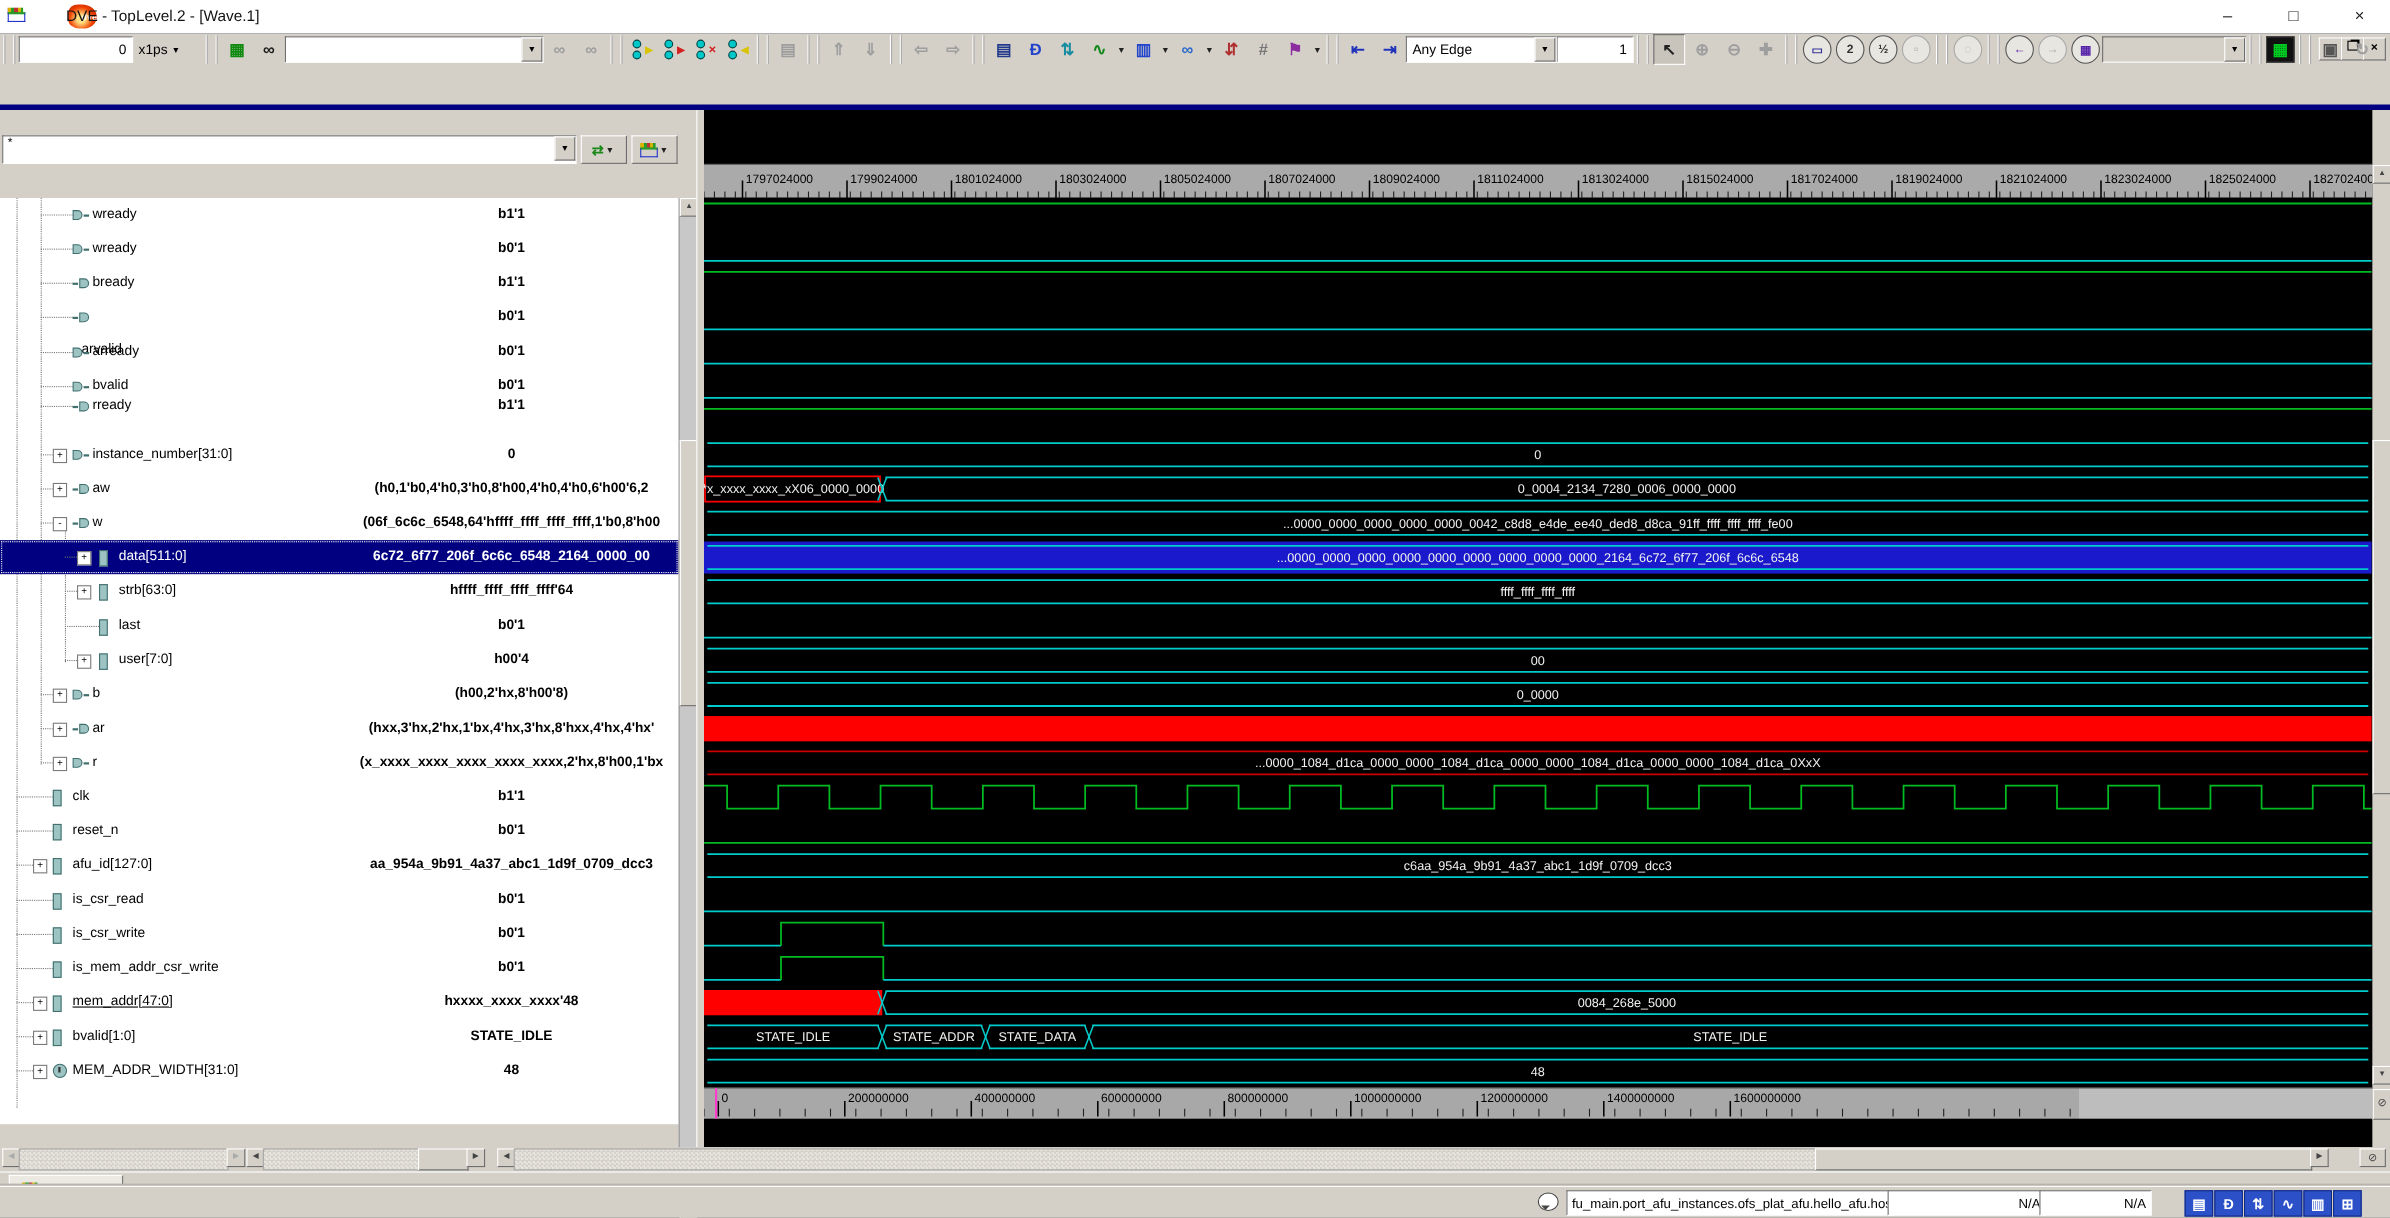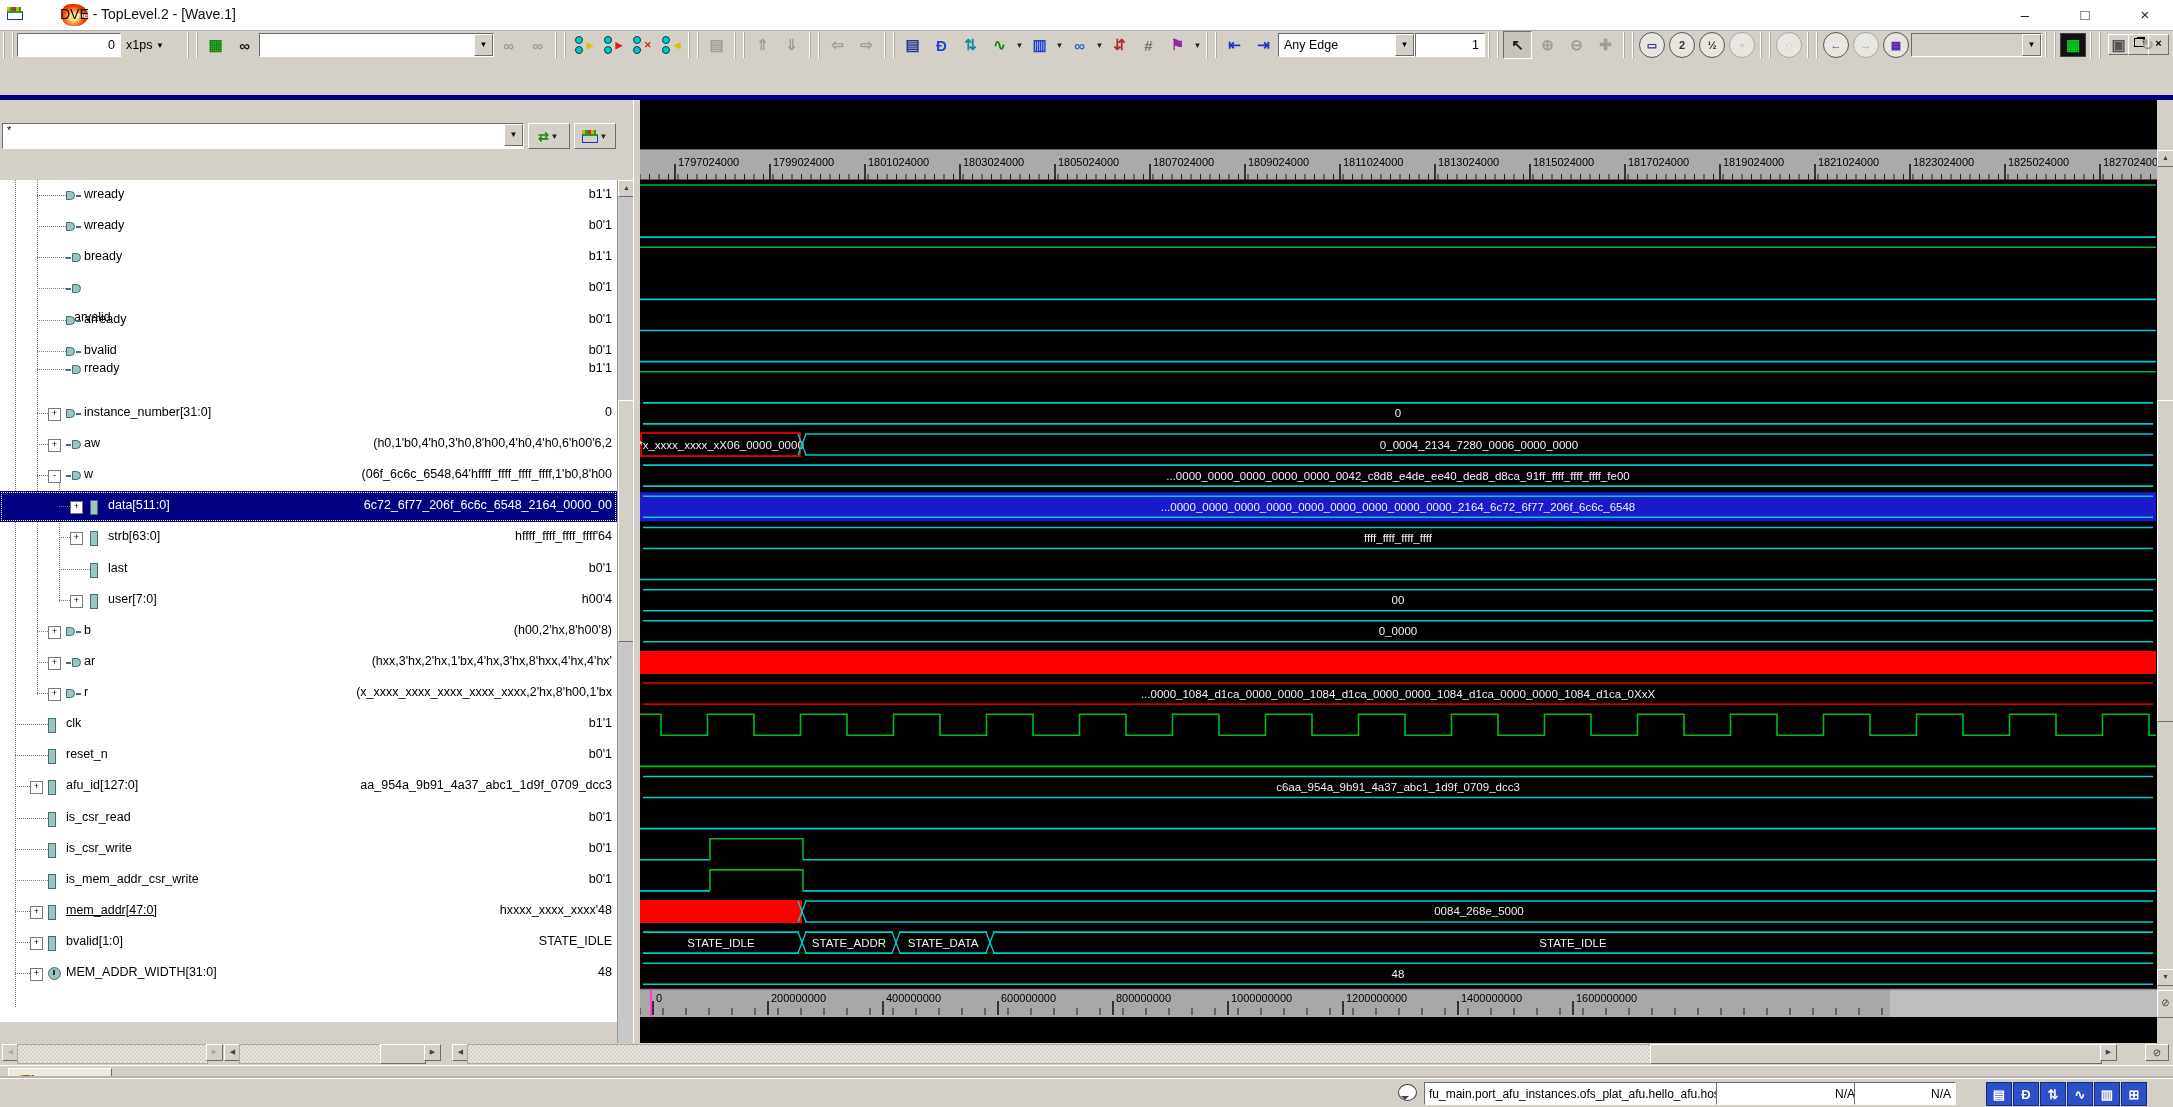--- a/index.html
+++ b/index.html
@@ -48,21 +48,21 @@
   #filter-row{left:2px;top:22px;width:636px;height:28px;display:flex;align-items:center;}
   #filter-combo{width:516px;height:24px;position:relative;background:#fff;border:1px solid;border-color:#6e6e6e #fff #fff #6e6e6e;font-size:11px;padding-left:4px;color:#000;}
   .fbtn{width:40px;height:24px;margin-left:4px;background:#d4d0c8;border:1px solid;border-color:#fff #6e6e6e #6e6e6e #fff;display:flex;align-items:center;justify-content:center;}
   #hdr{left:0;top:50px;width:640px;height:30px;}
   .hdr-cell{position:absolute;top:0;height:28px;background:#d4d0c8;border:1px solid;border-color:#fff #6e6e6e #6e6e6e #fff;
         font-size:12.5px;color:#000;display:flex;align-items:center;padding-left:6px;box-sizing:border-box;}
   #rows{left:0;top:80px;width:617px;height:842px;background:#ffffff;overflow:hidden;position:absolute;}
   .guide{position:absolute;width:0;border-left:1px dotted #777;}
   .sigrow{position:absolute;left:0;width:617px;height:31px;font-size:12.5px;color:#000;}
   .sigrow .nm{position:absolute;top:7px;white-space:nowrap;}
-  .sigrow .val{position:absolute;right:5px;top:7px;left:318px;text-align:right;white-space:nowrap;overflow:hidden;direction:rtl;}
+  .sigrow .val{position:absolute;right:5px;top:7px;left:318px;text-align:center;white-space:nowrap;overflow:hidden;direction:rtl;font-weight:bold;}
   .sigrow.selected{background:#000080;color:#fff;outline:1px dotted #fff;outline-offset:-2px;}
   .expander{position:absolute;top:10px;width:11px;height:11px;background:#fff;border:1px solid #7a7a7a;
         font-size:9px;line-height:9px;text-align:center;color:#000;}
   .stub{position:absolute;top:15px;border-top:1px dotted #777;}
   .pico{position:absolute;top:11px;width:15px;height:9px;}
   .pico .body{position:absolute;width:9px;height:9px;background:#9dc3c3;border:1px solid #41706f;box-sizing:border-box;}
   .pico .tail{position:absolute;top:4px;width:5px;height:2px;background:#41706f;}
   .pico.out .body{left:0;border-radius:0 5px 5px 0;} .pico.out .tail{right:0;}
   .pico.in .body{right:0;border-radius:0 5px 5px 0;} .pico.in .tail{left:0;}
   .sico{position:absolute;top:9px;width:6px;height:13px;background:#9dc3c3;border:1px solid #41706f;}

